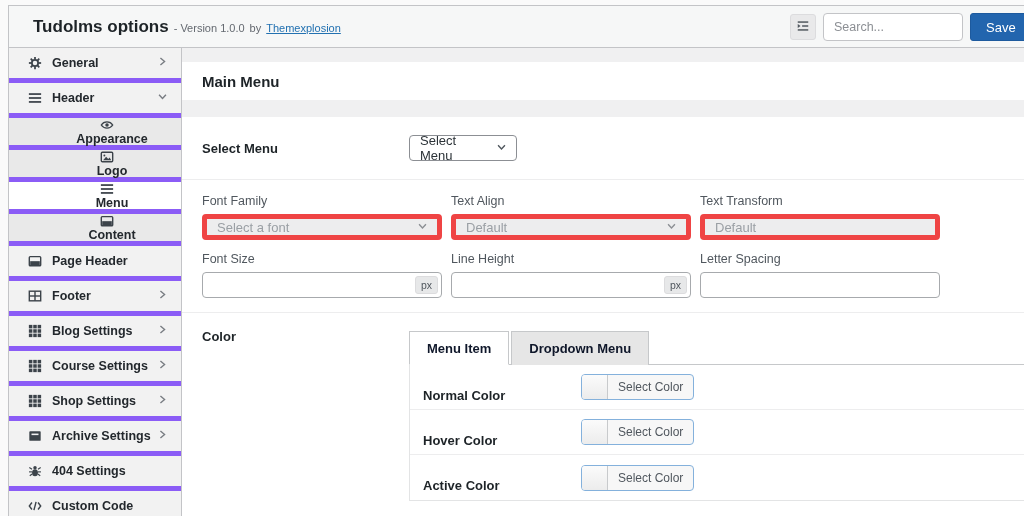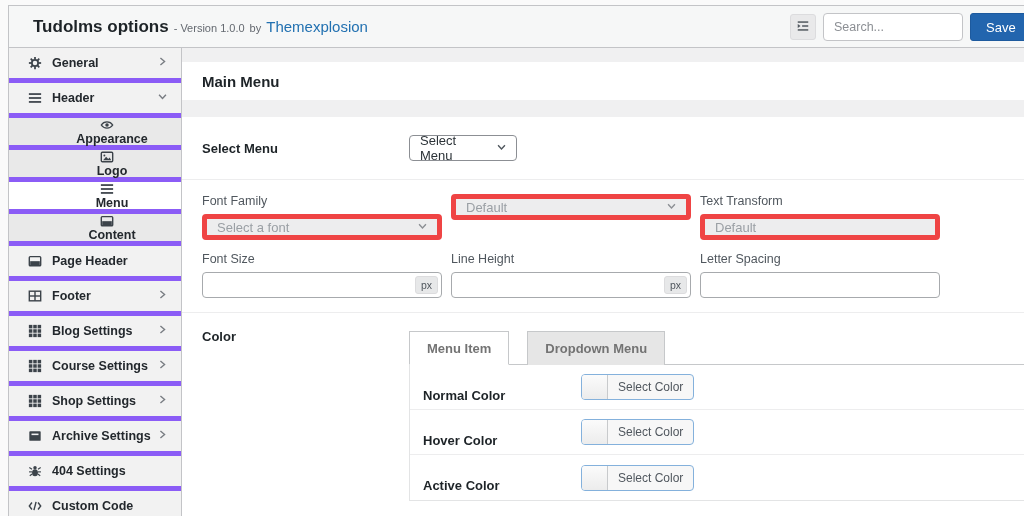--- a/index.html
+++ b/index.html
@@ -14,21 +14,21 @@
   }
   
   .topbar {
     position:relative; height:42px; background:#f6f7f7;
     border-bottom:1px solid #c3c4c7; display:flex; align-items:center;
   }
   .title-wrap { padding-left:24px; display:flex; align-items:baseline; gap:5px; white-space:nowrap; }
   .app-title { font-size:17px; font-weight:700; color:#1d2327; }
   .version-text { font-size:11px; color:#646970; }
   .by-text { font-size:11px; color:#646970; }
-  .vendor-link { font-size:15px; color:var(--link,#2271b1); cursor:pointer; }
+  .vendor-link { font-size:11px; color:var(--link,#2271b1); text-decoration:underline; cursor:pointer; }
   .top-actions { position:absolute; left:781px; top:0; height:42px; display:flex; align-items:center; gap:7px; }
   .icon-btn {
     width:26px; height:26px; background:#e9e9ea; border:1px solid #dcdcde; border-radius:3px;
     display:flex; align-items:center; justify-content:center; cursor:pointer;
   }
   .search-input {
     width:140px; height:28px; border:1px solid #c3c4c7; border-radius:4px; background:#fff;
     padding:0 10px; font-size:12.5px; font-family:inherit; color:#2c3338;
   }
   .search-input::placeholder { color:#8c8f94; }
@@ -81,22 +81,22 @@
   }
   .typo-grid {
     display:grid; grid-template-columns:240px 240px 240px; column-gap:9px; row-gap:12px; flex:1;
   }
   .cell-label { font-size:12.5px; color:#50575e; margin-bottom:6px; }
   
   .color-area { flex:1; padding-top:4px; }
   .tabs-row { display:flex; border-bottom:1px solid #c6c8ca; }
   .tab {
     height:34px; display:flex; align-items:center; padding:16px 17px; font-size:13px; font-weight:700;
-    color:#737373; background:#e6e6e6; border:1px solid #c6c8ca; border-bottom:none;
-    margin-bottom:-1px; cursor:pointer; margin-right:18px;
+    color:#0f172a; background:#e6e6e6; border:1px solid #c6c8ca; border-bottom:none;
+    margin-bottom:-1px; cursor:pointer; margin-right:2px;
   }
   .tab.active { background:#fff; border-bottom:1px solid #fff; }
   .tab-panel { border-left:1px solid #e3e4e5; border-bottom:1px solid #e3e4e5; }
   .color-row {
     display:flex; align-items:center; padding:10px 0 10px 13px; border-bottom:1px solid #ededee; height:45px;
   }
   .color-row:last-child { border-bottom:none; }
   .color-row-label { width:158px; min-width:158px; font-size:13px; font-weight:700; color:#1d2327;margin-top:16px; }
   .select-color-btn {
     display:flex; height:26px; border:1px solid var(--select_color_border,#84b1dc);
@@ -403,20 +403,21 @@
                 <span>Select a font</span>
                 <span class="fs-chev">
                   <svg width="11" height="11" viewBox="0 0 16 16">
                       <polyline points="3,5.5 8,11 13,5.5" fill="none" stroke="#8c8f94" stroke-width="2"></polyline>
                     </svg>
                 </span>
               </div>
             </div>
 
             <div>
+              <div class="cell-label">Text Align</div>
               <div class="fake-select muted">
                 <span>Default</span>
                 <span class="fs-chev">
                   <svg width="11" height="11" viewBox="0 0 16 16">
                       <polyline points="3,5.5 8,11 13,5.5" fill="none" stroke="#8c8f94" stroke-width="2"></polyline>
                     </svg>
                 </span>
               </div>
             </div>
 

